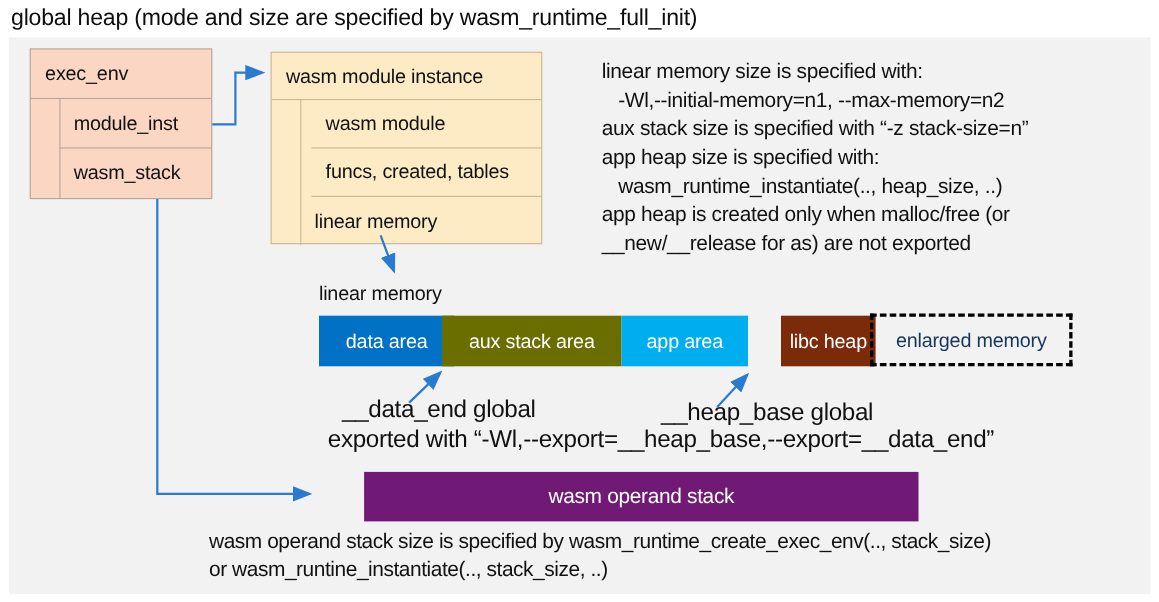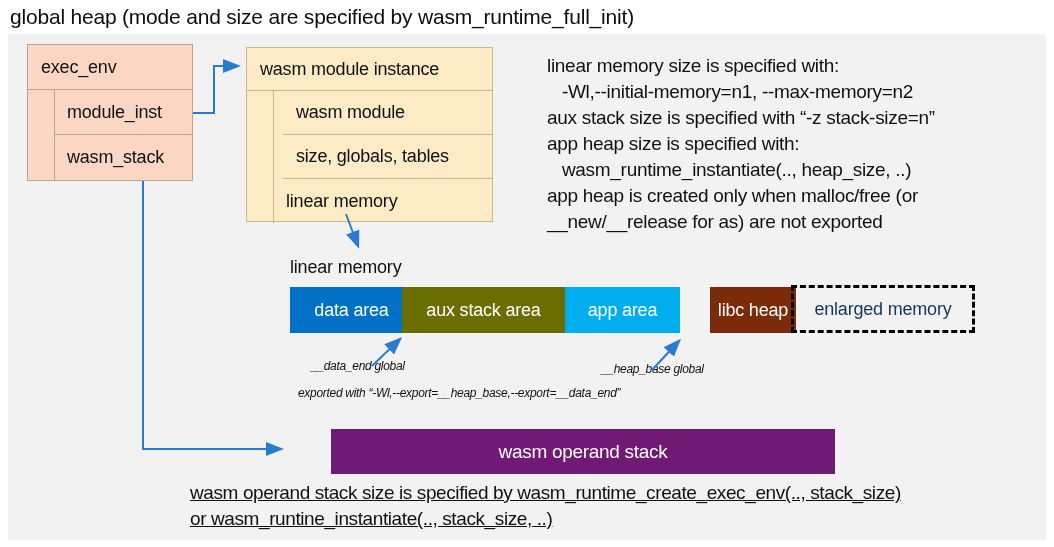--- a/index.html
+++ b/index.html
@@ -55,35 +55,35 @@
   #segment-aux-stack-area{left:402px;width:163px;}
   #segment-app-heap{left:565px;width:115px;}
   #segment-libc-heap{left:710px;width:86px;}
   #enlarged-memory-box{
     left:791px;top:285px;width:184px;height:48px;box-sizing:border-box;
     border:3px dashed #000000;display:flex;align-items:center;justify-content:center;
     font-size:18px;letter-spacing:-0.2px;
   }
 
   
-  .annot{font-size:12px;letter-spacing:-0.3px;white-space:nowrap;font-style:italic;}
+  .annot{font-size:22px;letter-spacing:-0.3px;white-space:nowrap;}
   #annotation-data-end{left:311px;top:359px;}
   #annotation-heap-base{left:601px;top:362px;}
   #annotation-exported{left:298px;top:386px;}
 
   
   #operand-stack-box{
     left:289px;top:429px;width:504px;height:45px;
     display:flex;align-items:center;justify-content:center;
     color:#ffffff;font-size:19px;letter-spacing:-0.3px;
   }
 
   
   #notes-bottom{left:190px;top:480px;font-size:19px;line-height:26px;letter-spacing:-0.4px;}
-  #notes-bottom .note-line{white-space:pre;text-decoration:underline;}
+  #notes-bottom .note-line{white-space:pre;}
 
   #arrows-overlay{left:0;top:0;width:1054px;height:547px;pointer-events:none;}
 </style>
 </head>
 <body>
 
 <div id="stage">
 
   <div class="abs" id="page-title">global heap (mode and size are specified by wasm_runtime_full_init)</div>
 
@@ -96,21 +96,21 @@
       <div class="cell divided">module_inst</div>
       <div class="cell">wasm_stack</div>
     </div>
   </div>
 
   <div class="abs record-box" id="module-instance-box" style="background-color: rgb(252, 235, 197);">
     <div class="hdr">wasm module instance</div>
     <div class="body">
       <div class="indent-line"></div>
       <div class="cell divided">wasm module</div>
-      <div class="cell divided">size, globals, tables</div>
+      <div class="cell divided">funcs, created, tables</div>
       <div class="cell">linear memory</div>
     </div>
   </div>
 
   <div class="abs" id="notes-right">
     <div class="note-line">linear memory size is specified with:</div>
     <div class="note-line">   -Wl,--initial-memory=n1, --max-memory=n2</div>
     <div class="note-line">aux stack size is specified with “-z stack-size=n”</div>
     <div class="note-line">app heap size is specified with:</div>
     <div class="note-line">   wasm_runtime_instantiate(.., heap_size, ..)</div>

